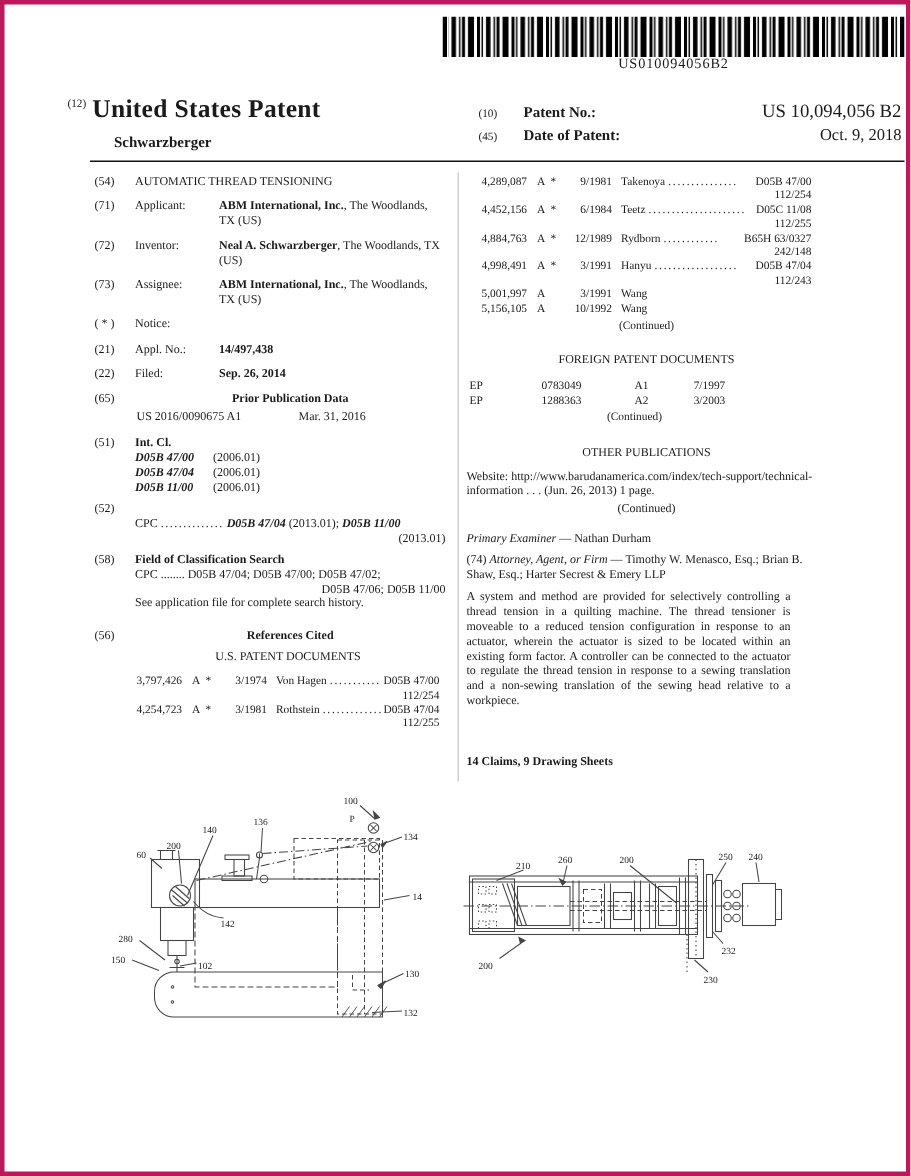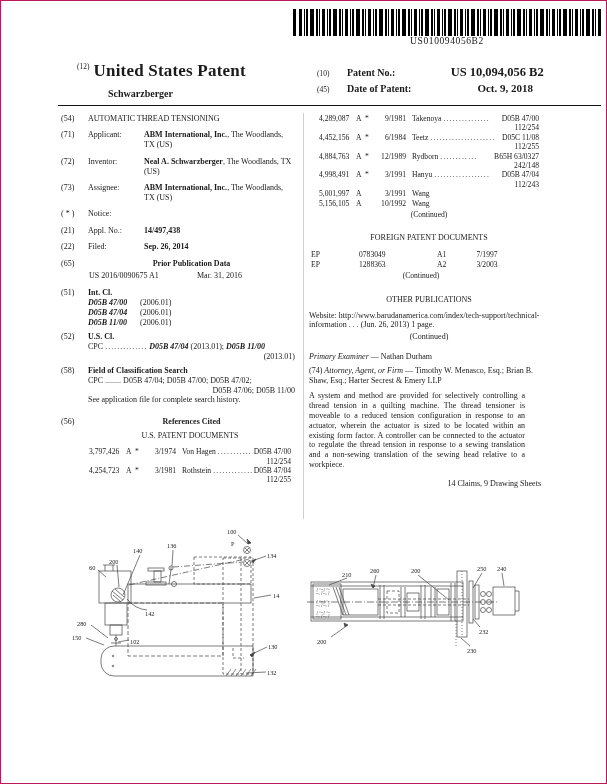--- a/index.html
+++ b/index.html
@@ -1,32 +1,32 @@
 <!DOCTYPE html>
 <html><head>
 <meta charset="utf-8">
 <style>
   html,body{margin:0;padding:0;background:#e8e8e8;}
   .page{position:relative;width:607px;height:784px;background:#fff;margin:0 auto;
         font-family:"Liberation Serif",serif;color:#1a1a1a;overflow:hidden;
-        border:1px solid #be185d;box-sizing:border-box;}
+        border:3px solid #be185d;box-sizing:border-box;}
   
   .barcode{position:absolute;left:292px;top:8px;width:308px;height:27px;}
   .barcode-num{position:absolute;left:292px;top:35px;width:308px;text-align:center;
                font-size:9.5px;letter-spacing:.6px;}
   
-  .hdr-left{position:absolute;left:76px;top:60px;}
+  .hdr-left{position:absolute;left:42px;top:60px;}
   .hdr-code{font-size:7.5px;vertical-align:7px;}
   .hdr-title{font-size:17px;font-weight:bold;letter-spacing:.2px;}
   .hdr-author{font-size:10px;font-weight:bold;margin-left:31px;margin-top:7px;}
   .hdr-right{position:absolute;left:316px;top:64px;width:282px;}
   .hdr-row{display:flex;align-items:baseline;margin-bottom:2px;}
   .hdr-row .pcode{font-size:7.5px;width:30px;flex:none;}
   .hdr-row .plabel{font-size:10px;font-weight:bold;}
-  .hdr-row .pval{flex:1;text-align:center;font-weight:bold;}
+  .hdr-row .pval{flex:1;text-align:right;font-weight:normal;}
   .pval.big{font-size:12.5px;}
   .pval.med{font-size:11px;}
   .rule{position:absolute;left:57px;top:104px;width:543px;border-top:1.4px solid #111;}
   .divider{position:absolute;left:302px;top:112px;height:406px;border-left:1px solid #cfcfcf;}
   
   .col-left{position:absolute;left:60px;top:113px;width:234px;font-size:8px;line-height:1.24;}
   .col-right{position:absolute;left:308px;top:113px;width:292px;font-size:8px;line-height:1.24;}
   .item{display:flex;margin-bottom:6.5px;}
   .code{width:27px;flex:none;}
   .lbl{width:56px;flex:none;}
@@ -50,30 +50,30 @@
   .cit-name{margin-left:2px;flex:none;}
   .cit-leader{flex:1;overflow:hidden;margin:0 2px;letter-spacing:1.2px;}
   .cit-cls{flex:none;text-align:right;}
   .cit-l2{text-align:right;}
   .cont{text-align:center;margin:2px 0 6px 0;}
   
   .f-block{width:220px;margin-left:2px;font-size:7.6px;}
   .f-row{display:flex;}
   .f-cc{width:48px;flex:none;}
   .f-num{width:58px;flex:none;}
-  .f-kind{width:26px;flex:none;margin-left:20px;}
+  .f-kind{width:26px;flex:none;margin-left:4px;}
   .f-date{width:48px;flex:none;text-align:center;}
   
   .op-text{width:287px;margin-top:2px;}
   .exam{width:226px;margin-top:10px;}
   .abs-head{display:flex;width:226px;margin-top:10px;}
   .abs-head .code{width:27px;}
   .abs-head .ah{flex:1;text-align:center;font-weight:bold;}
   .abs-text{width:216px;text-align:justify;margin-top:5px;}
-  .claims{width:232px;text-align:right;font-weight:normal;margin-top:9px;}
+  .claims{width:232px;text-align:left;font-weight:bold;margin-top:31px;}
   .it{font-style:italic;}
   
   .fig{position:absolute;}
   svg text{font-family:"Liberation Serif",serif;font-size:6.3px;fill:#222;}
 </style>
 </head>
 <body>
 
 <div class="page">
 
@@ -169,21 +169,20 @@
     <div class="cls-row">
         <span class="cls">D05B 47/04</span>
         <span>(2006.01)</span>
       </div>
     <div class="cls-row">
         <span class="cls">D05B 11/00</span>
         <span>(2006.01)</span>
       </div>
     <div class="item" style="margin:4px 0 0 0">
       <span class="code">(52)</span>
-      <span class="val" style="font-weight:bold">U.S. Cl.</span>
     </div>
     <div class="ind">
       <span>CPC</span>
       <span style="letter-spacing:1px">..............</span>
       <span class="bi">D05B 47/04</span>
       <span>(2013.01);</span>
       <span class="bi">D05B 11/00</span>
     </div>
     <div class="ind r-align">(2013.01)</div>
     <div class="item" style="margin:4px 0 0 0">

